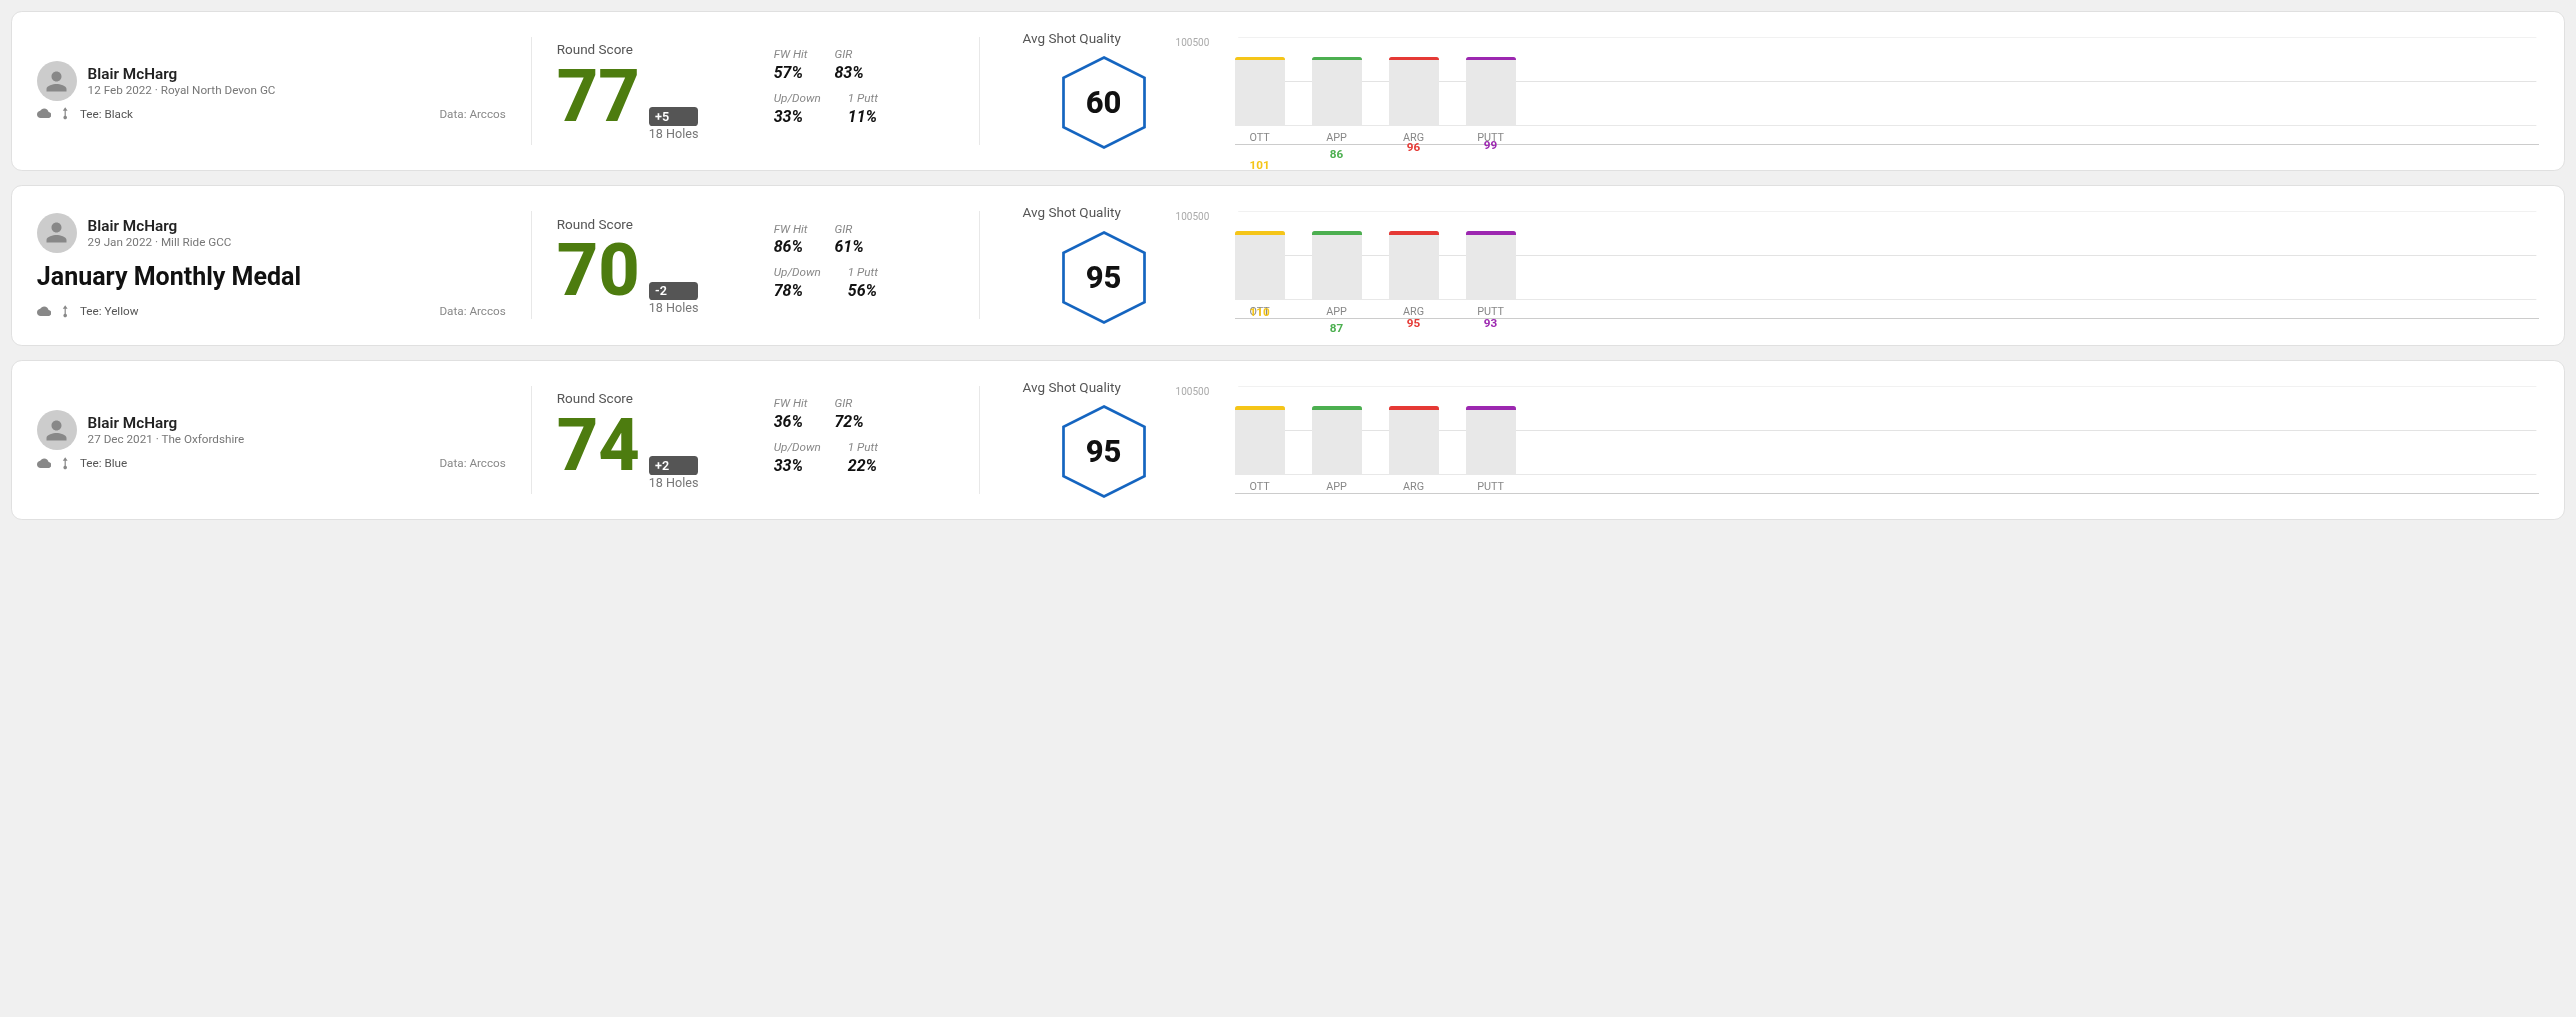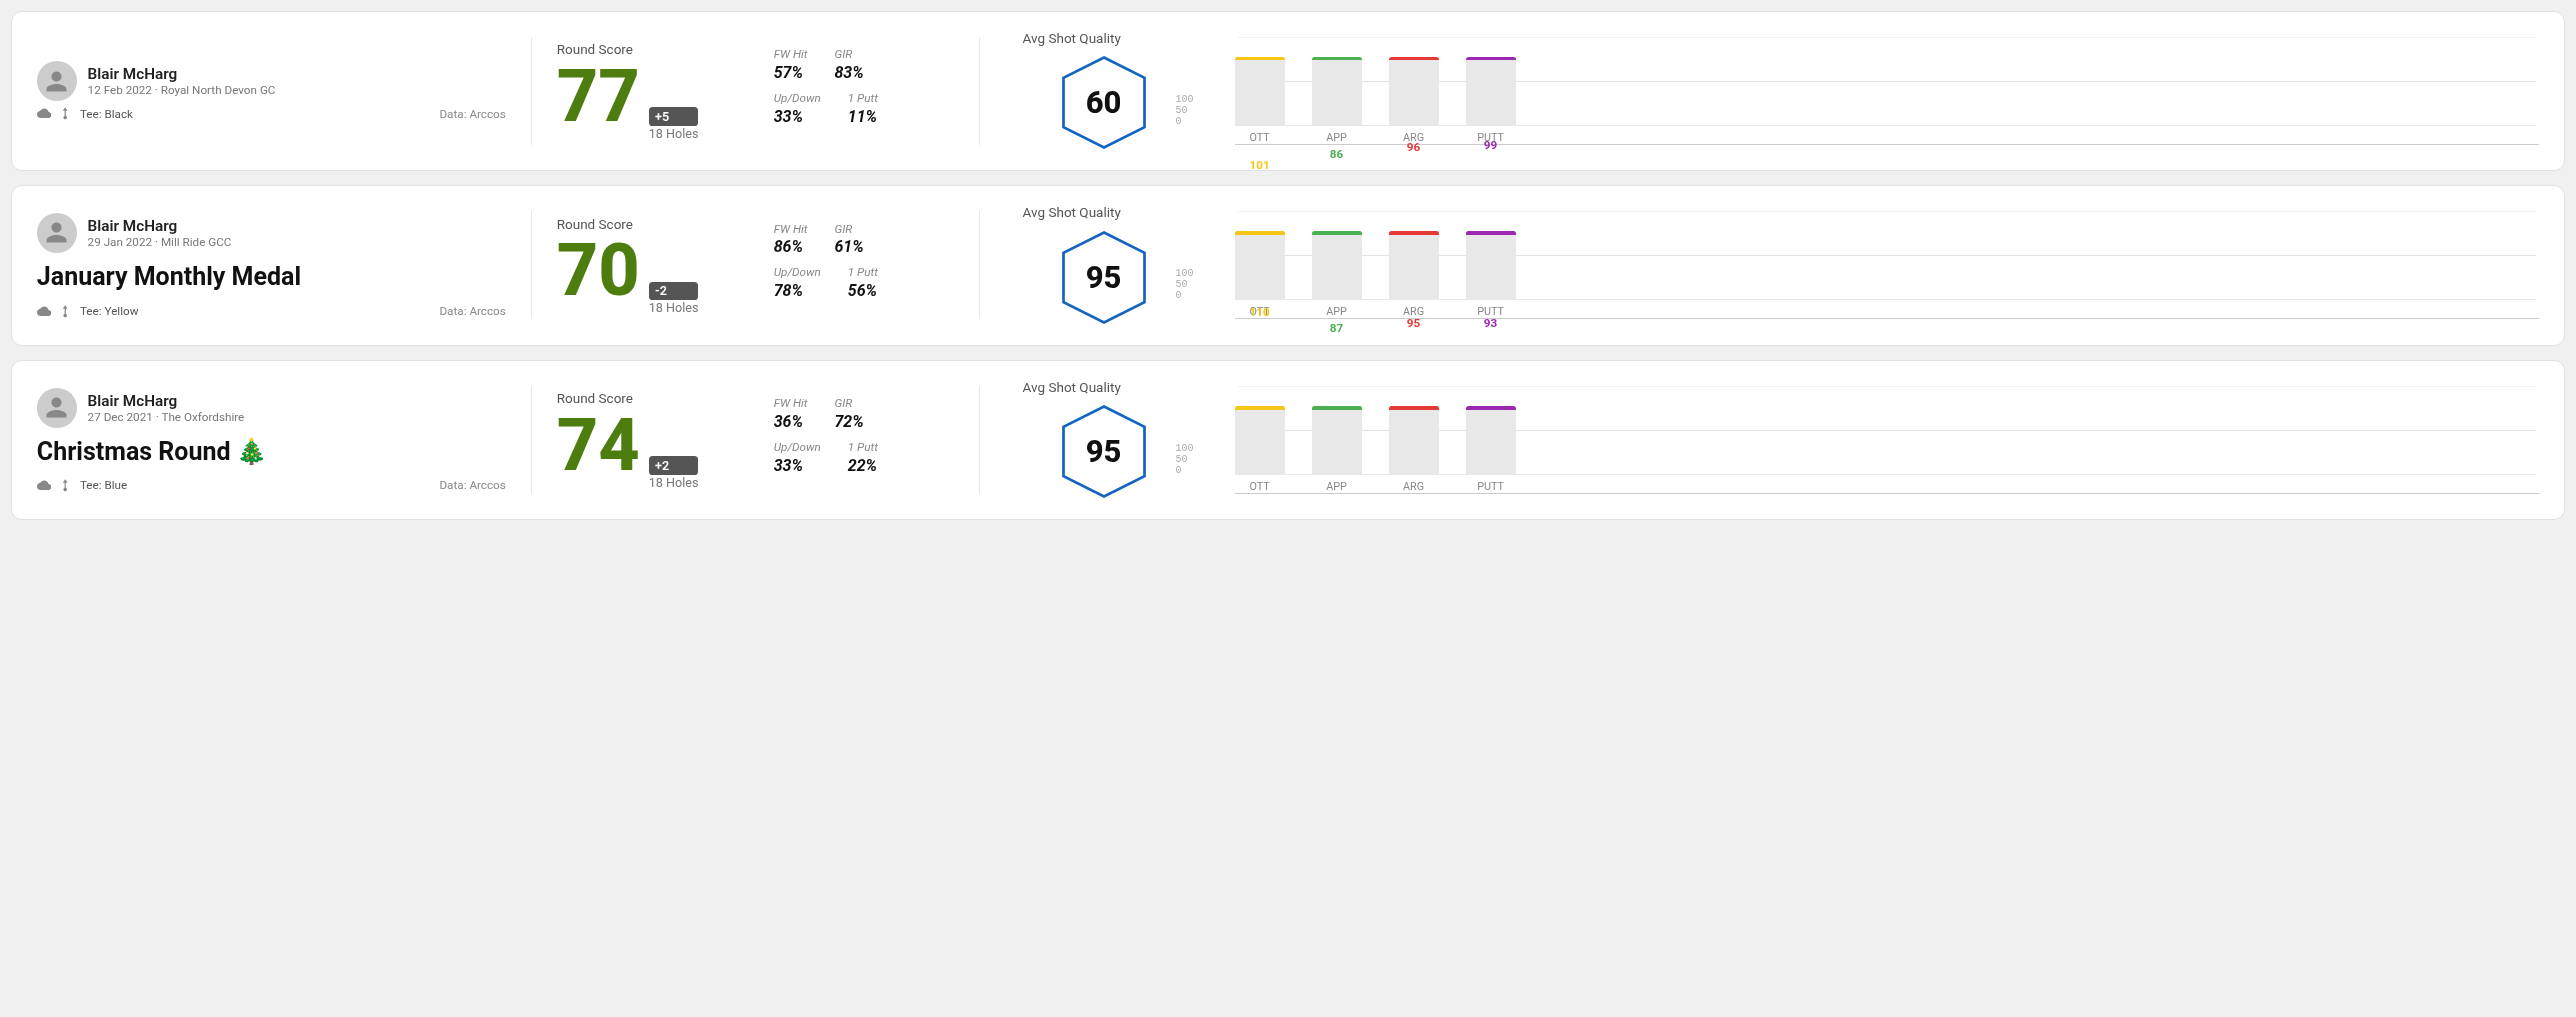--- a/index.html
+++ b/index.html
@@ -225,28 +225,27 @@
       height: 3.6px;
     }
     .bar-label {
       font-size: 10.8px;
       color: #888;
       position: absolute;
       bottom: -18px;
     }
     .chart-y-labels {
       display: flex;
-      flex-direction: column;
-      justify-content: flex-end;
+      flex-direction: row;
+      justify-content: space-between;
       height: 90px;
       margin-right: 5.4px;
       position: absolute;
       left: -27px;
       top: 0;
-      font-family: Liberation Mono, monospace;
     }
     .chart-wrapper {
       position: relative;
       padding-left: 32px;
     }
     .y-label {
       font-size: 10px;
       color: #aaa;
     }
   </style>
@@ -489,21 +488,20 @@
           <div class="avatar">
             <svg viewBox="0 0 24 24" xmlns="http://www.w3.org/2000/svg">
               <path d="M12 12c2.7 0 4.8-2.1 4.8-4.8S14.7 2.4 12 2.4 7.2 4.5 7.2 7.2 9.3 12 12 12zm0 2.4c-3.2 0-9.6 1.6-9.6 4.8v2.4h19.2v-2.4c0-3.2-6.4-4.8-9.6-4.8z"></path>
             </svg>
           </div>
           <div class="user-info">
             <div class="name">Blair McHarg</div>
             <div class="meta">27 Dec 2021 · The Oxfordshire</div>
           </div>
         </div>
-        <div class="round-title">Christmas Round 🎄</div>
         <div class="bottom-row">
           <div class="tee-info">
     <svg viewBox="0 0 24 24">
               <path d="M19.35 10.04C18.67 6.59 15.64 4 12 4 9.11 4 6.6 5.64 5.35 8.04 2.34 8.36 0 10.91 0 14c0 3.31 2.69 6 6 6h13c2.76 0 5-2.24 5-5 0-2.64-2.05-4.78-4.65-4.96z"></path>
             </svg>
     <svg viewBox="0 0 24 24">
               <path d="M12 2L8 8h3v8.17C9.83 16.6 9 17.7 9 19c0 1.66 1.34 3 3 3s3-1.34 3-3c0-1.3-.83-2.4-2-2.83V8h3L12 2z"></path>
             </svg>
     <span>Tee: Blue</span>
   </div>

